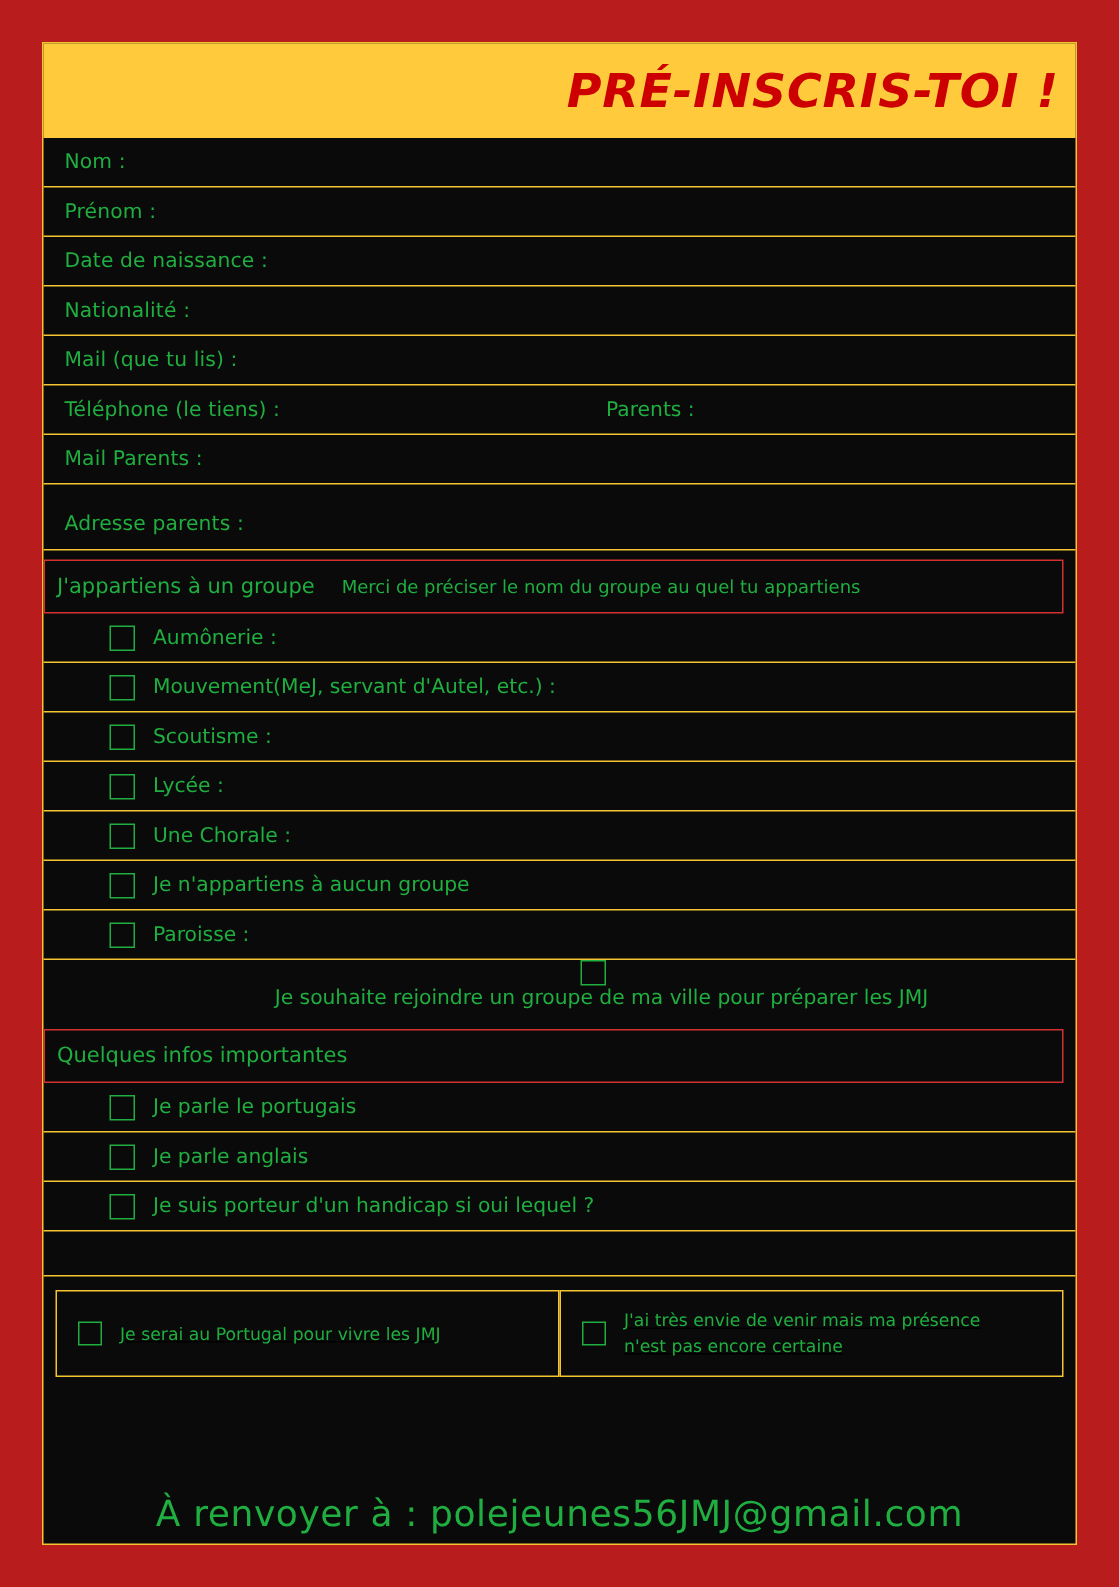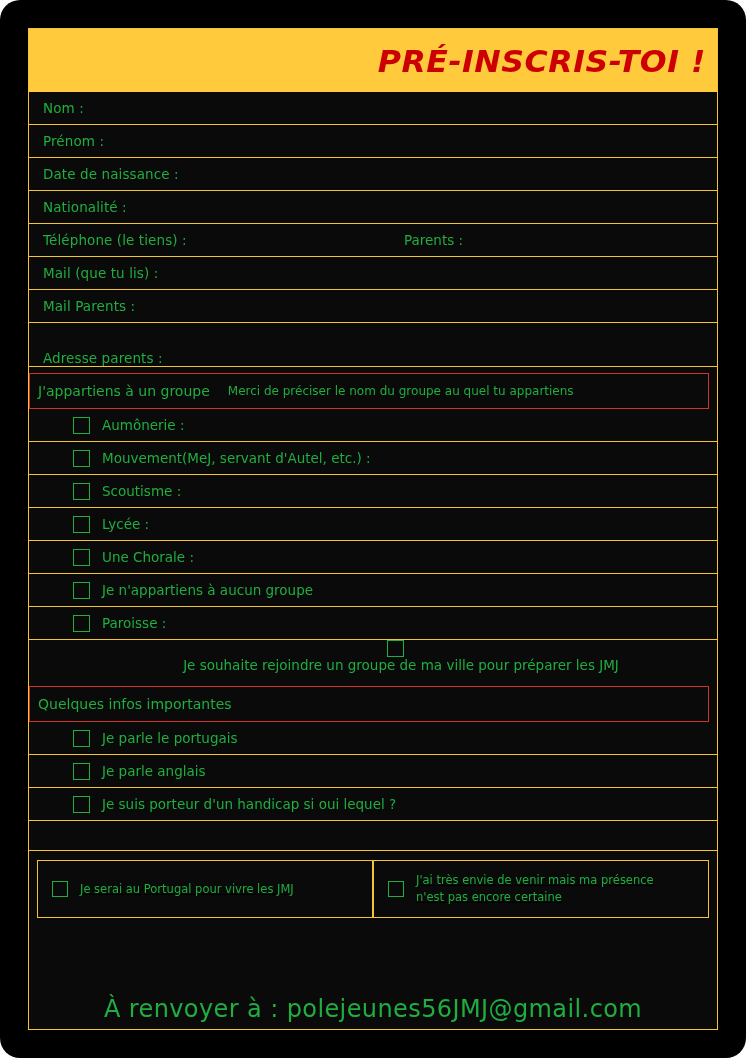--- a/index.html
+++ b/index.html
@@ -7,23 +7,22 @@
     padding: 0;
     background: #ffffff;
   }
   body {
     font-family: "DejaVu Sans", sans-serif;
   }
   .page {
     position: relative;
     width: 746px;
     height: 1058px;
-    background: #000000;
+    background: #b91c1c;
     overflow: hidden;
-    border-radius: 20px;
   }
   .sheet {
     position: absolute;
     left: 28px;
     top: 28px;
     width: 690px;
     height: 1002px;
     background: #0a0a0a;
     border: 1px solid #f5c431;
     box-sizing: border-box;
@@ -54,21 +53,21 @@
   .frow {
     position: relative;
     height: 33px;
     border-bottom: 1px solid #f5c431;
     box-sizing: border-box;
     display: flex;
     align-items: center;
   }
   .frow.tall {
     height: 44px;
-    align-items: flex-end;
+    align-items: center;
   }
   .flabel {
     color: #1fae3f;
     font-size: 13.5px;
     padding-left: 14px;
     letter-spacing: 0.1px;
     white-space: nowrap;
   }
   .frow.tall .flabel {
     padding-top: 9px;
@@ -198,26 +197,26 @@
 
       <div class="frow">
         <span class="flabel">Date de naissance :</span>
       </div>
 
       <div class="frow">
         <span class="flabel">Nationalité :</span>
       </div>
 
       <div class="frow">
+        <span class="flabel">Mail (que tu lis) :</span>
+      </div>
+
+      <div class="frow">
         <span class="flabel">Téléphone (le tiens) :</span>
         <span class="flabel-second">Parents :</span>
-      </div>
-
-      <div class="frow">
-        <span class="flabel">Mail (que tu lis) :</span>
       </div>
 
       <div class="frow">
         <span class="flabel">Mail Parents :</span>
       </div>
 
       <div class="frow tall">
         <span class="flabel">Adresse parents :</span>
       </div>
 

